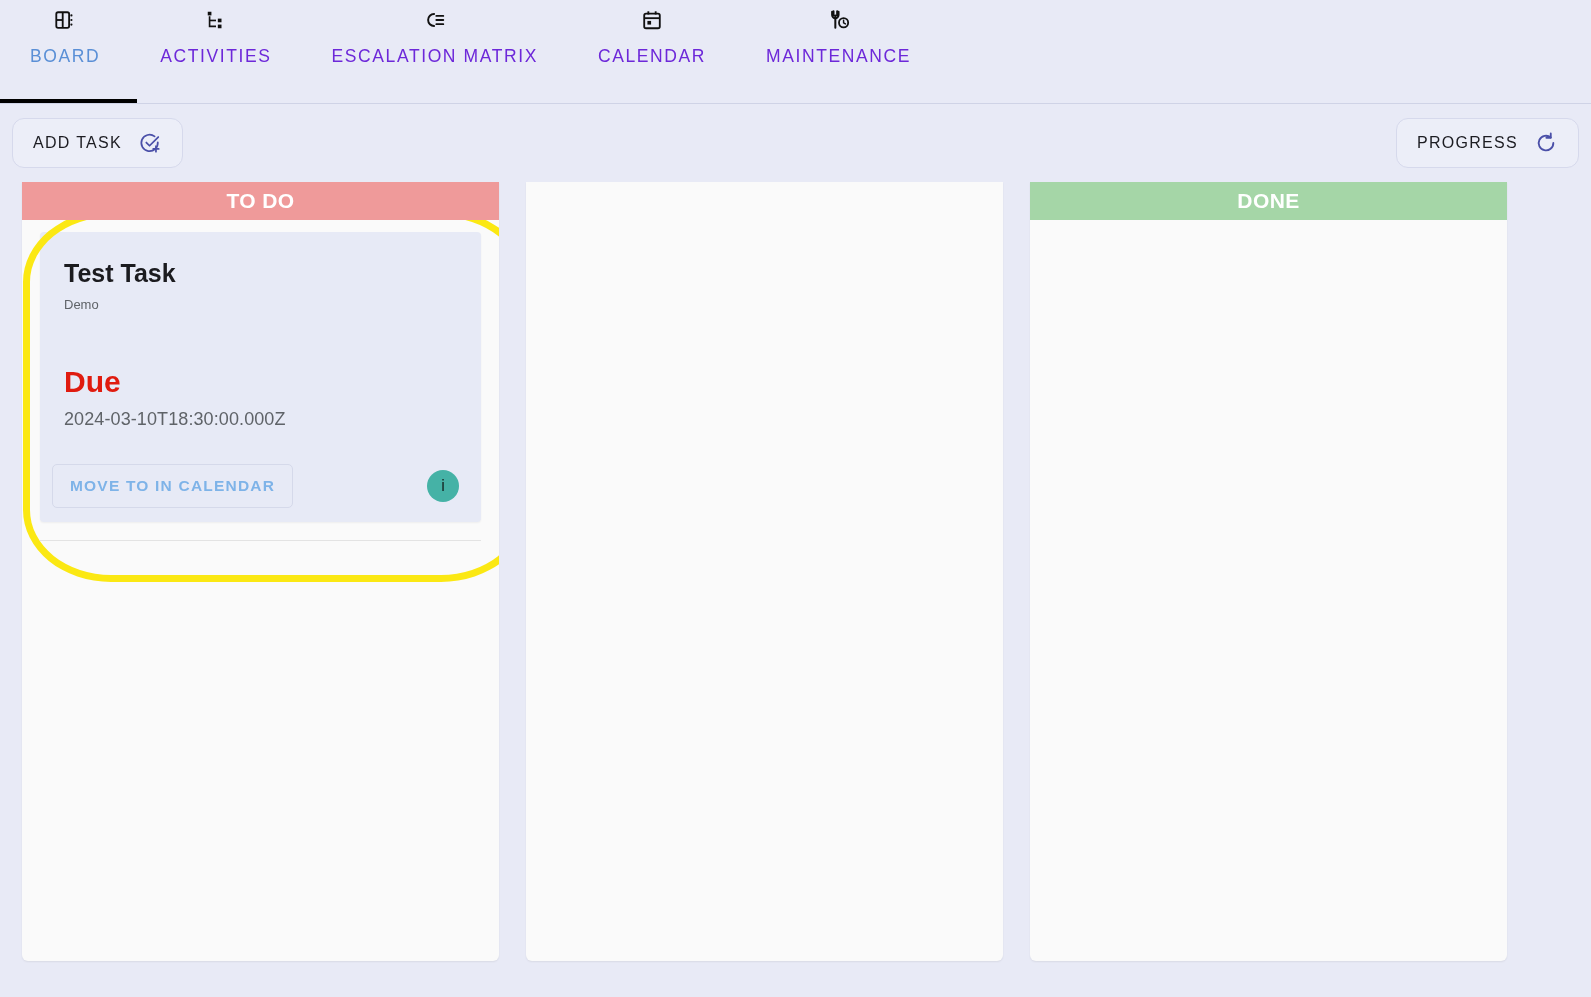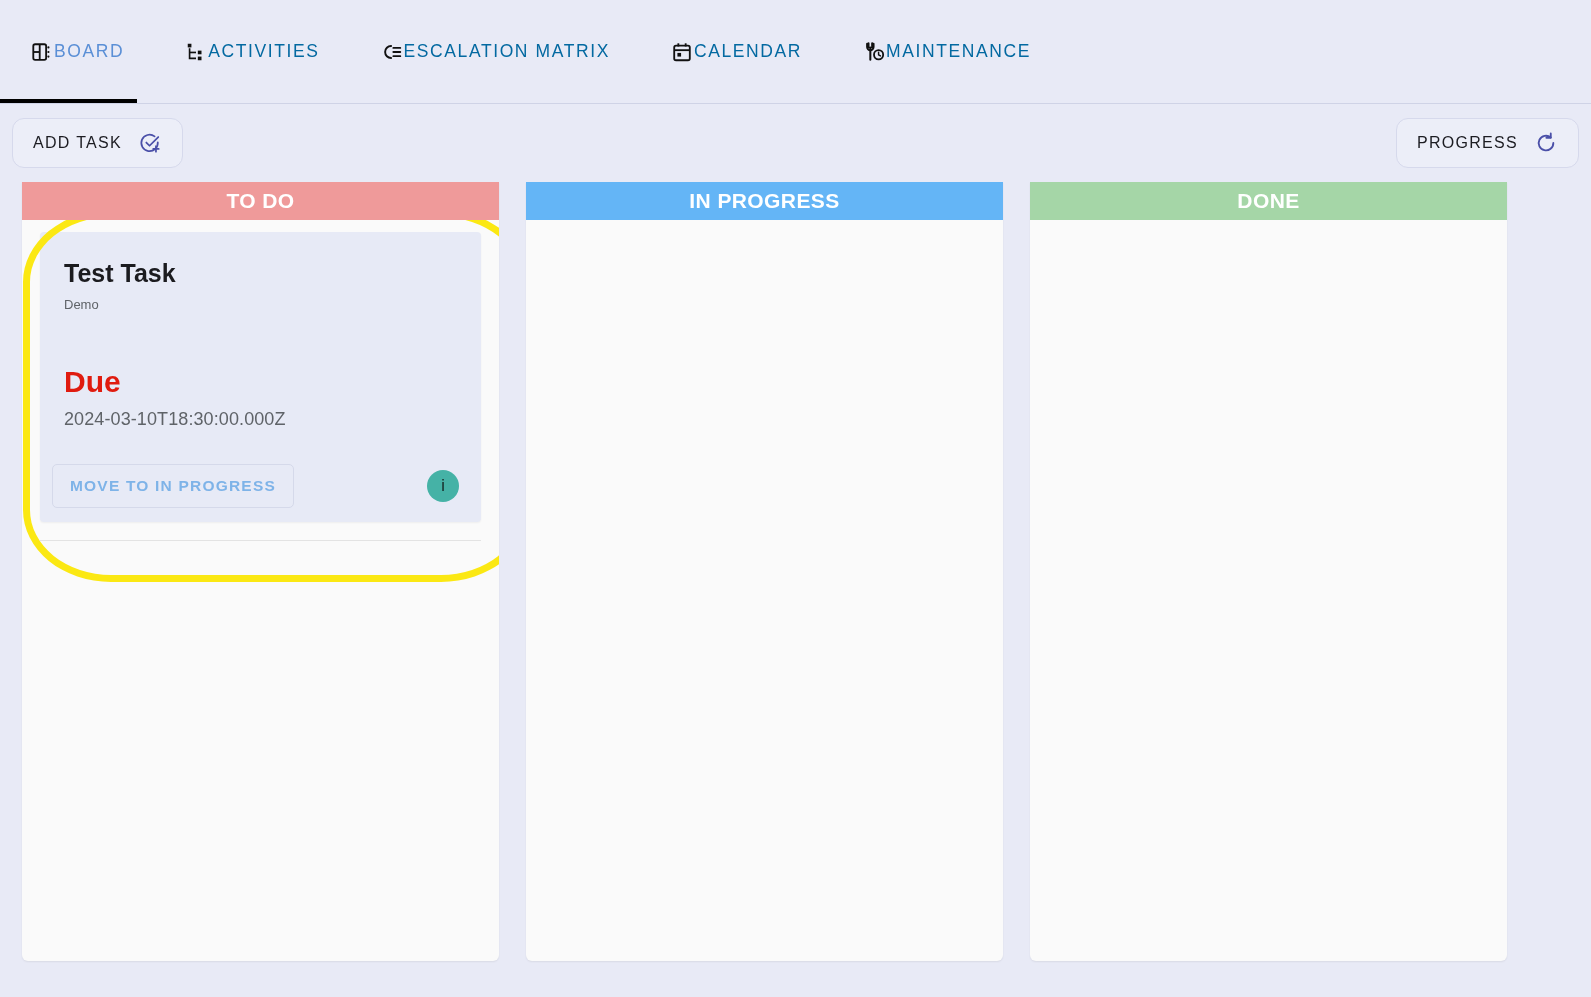--- a/index.html
+++ b/index.html
@@ -20,30 +20,32 @@
     height: 104px;
     background: #e8eaf6;
     display: flex;
     align-items: center;
     padding-left: 0px;
     border-bottom: 1px solid #cfd3e6;
   }
   .nav-tab {
     display: flex;
     align-items: center;
+    gap: 14px;
     height: 104px;
     padding: 8px 30px;
     cursor: pointer;
     user-select: none;
+    flex-direction: column;
   }
   .nav-tab .tab-label {
     font-size: 17.5px;
     letter-spacing: 1.6px;
     font-weight: 500;
-    color: #0369a1;
+    color: #6d28d9;
     white-space: nowrap;
   }
   .nav-tab.active .tab-label { color: #5a8fd6; }
   .nav-icon {
     width: 24px;
     height: 24px;
     display: inline-flex;
     align-items: center;
     justify-content: center;
     flex: 0 0 auto;
@@ -313,33 +315,30 @@
       <div class="task-wrap">
         <div class="highlight-ring"></div>
         <div class="task-card">
           <div class="task-content">
             <div class="task-title">Test Task</div>
             <div class="task-subtitle">Demo</div>
             <div class="task-due-label">Due</div>
             <div class="task-due-value">2024-03-10T18:30:00.000Z</div>
           </div>
           <div class="task-actions">
-            <button class="move-btn">MOVE TO IN PROGRESS</button>
+            <button class="move-btn">MOVE TO IN CALENDAR</button>
             <span class="info-badge">i</span>
           </div>
         </div>
         <div class="card-divider"></div>
       </div>
     </div>
   </div>
 
   <div class="column">
-    <div class="col-header" style="background:#64b5f6">
-      <span>IN PROGRESS</span>
-    </div>
     <div class="col-body"></div>
   </div>
 
   <div class="column">
     <div class="col-header" style="background:#a5d6a7">
       <span>DONE</span>
     </div>
     <div class="col-body"></div>
   </div>
 

